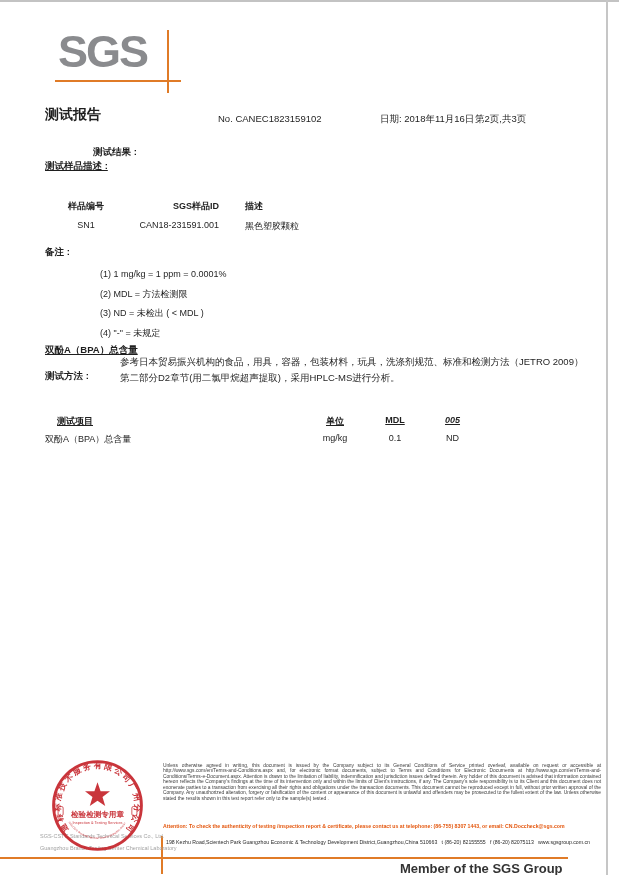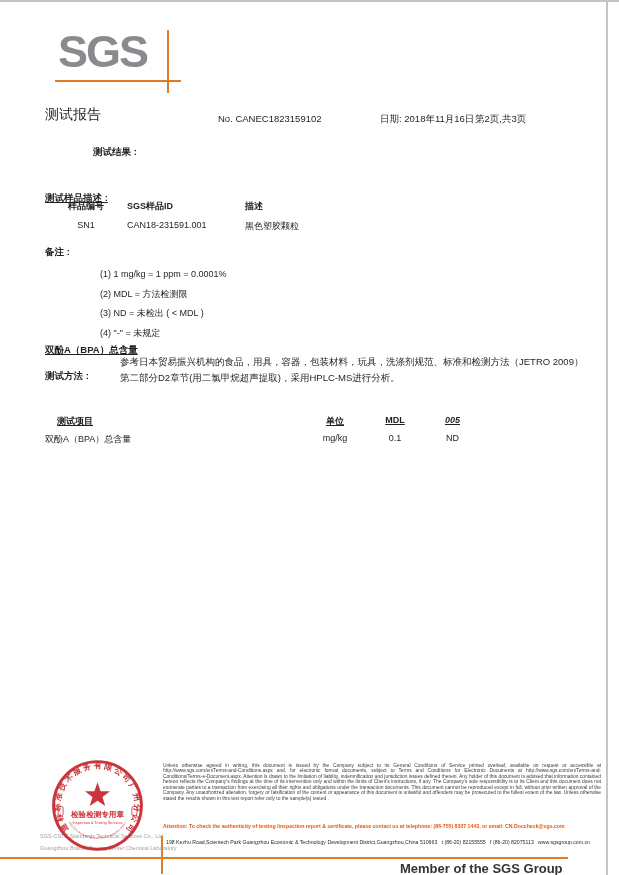--- a/index.html
+++ b/index.html
@@ -17,33 +17,33 @@
 
   
   .logo {
     position:absolute; left:58px; top:26px;
     font-size:45px; font-weight:bold; letter-spacing:-2px;
     color:#8a8b8e; font-family:"Liberation Sans","DejaVu Sans",sans-serif;
   }
   .logo-hline { position:absolute; left:55px; top:80px; width:126px; height:2px; background:#e07b27; }
   .logo-vline { position:absolute; left:167px; top:30px; width:2px; height:63px; background:#e07b27; }
 
-  .title { position:absolute; left:45px; top:106px; font-size:14px; font-weight:normal; }
+  .title { position:absolute; left:45px; top:106px; font-size:14px; font-weight:bold; }
   .report-no { position:absolute; left:218px; top:113px; font-size:9.5px; }
   .date { position:absolute; left:380px; top:113px; font-size:9.5px; }
   .page-info { position:absolute; left:475px; top:113px; font-size:9.5px; }
 
   
   .results-label { position:absolute; left:45px; top:146px; font-size:9.5px; font-weight:bold;margin-left:48px; }
-  .sample-heading { position:absolute; left:45px; top:192px; font-size:9.5px; font-weight:bold; text-decoration:underline; }
+  .sample-heading { position:absolute; left:45px; top:160px; font-size:9.5px; font-weight:bold; text-decoration:underline; }
 
   .sample-table { position:absolute; left:45px; top:200px; font-size:9px; }
   .sample-table .row { display:flex; margin-bottom:7px; }
   .sample-table .c1 { width:82px; text-align:center; }
-  .sample-table .c2 { width:92px; text-align:left; }
+  .sample-table .c2 { width:92px; text-align:right; }
   .sample-table .c3 { margin-left:26px; text-align:left; }
   .sample-table .hdr { font-weight:bold; }
 
   .notes-heading { position:absolute; left:45px; top:246px; font-size:9.5px; font-weight:bold; }
   .notes { position:absolute; left:100px; top:265px; font-size:9px; line-height:19.5px; }
 
   .analyte-heading { position:absolute; left:45px; top:344px; font-size:9.5px; font-weight:bold; text-decoration:underline; }
   .method-label { position:absolute; left:45px; top:370px; font-size:9.5px; font-weight:bold; }
   .method-text { position:absolute; left:120px; top:354px; width:470px; font-size:9.5px; line-height:16px; }
 

